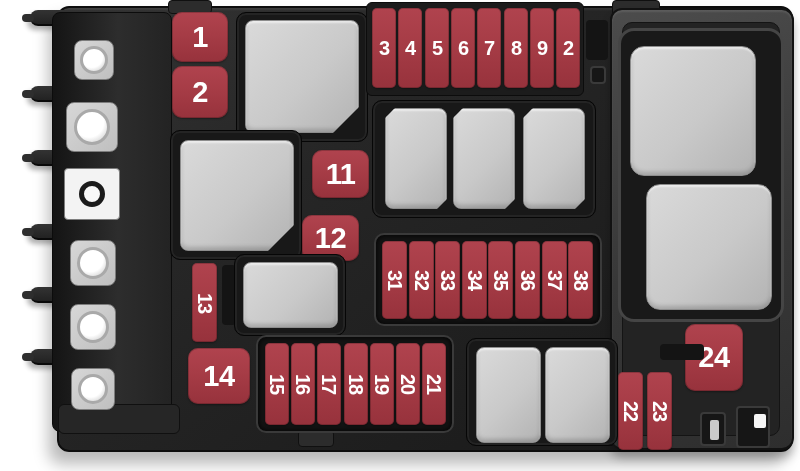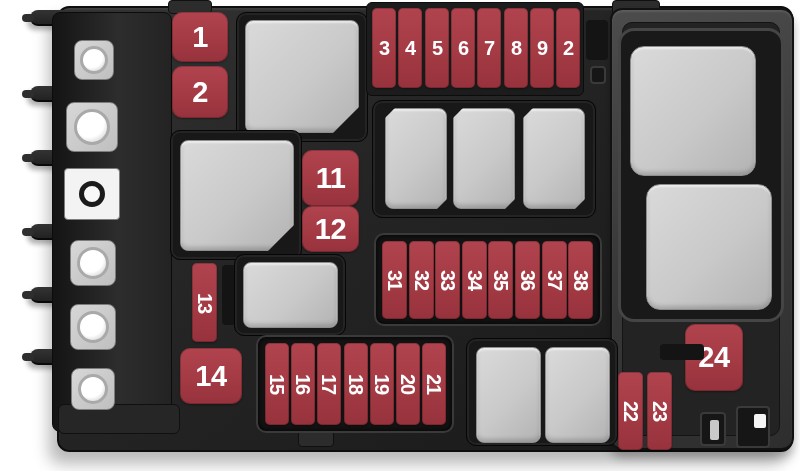--- a/index.html
+++ b/index.html
@@ -188,24 +188,24 @@
   <div class="el relay cut-sm" style="left:385px;top:108px;width:62px;height:101px"></div>
   <div class="el relay cut-sm" style="left:453px;top:108px;width:62px;height:101px"></div>
   <div class="el relay cut-sm" style="left:523px;top:108px;width:62px;height:101px"></div>
 
   <div class="el tag" style="left:172px;top:12px;width:56px;height:50px">
       <span class="num">1</span>
     </div>
   <div class="el tag" style="left:172px;top:66px;width:56px;height:52px">
       <span class="num">2</span>
     </div>
-  <div class="el tag" style="left:302px;top:150px;width:57px;height:56px">
+  <div class="el tag" style="left:312px;top:150px;width:57px;height:48px">
       <span class="num">11</span>
     </div>
-  <div class="el tag" style="left:302px;top:206px;width:57px;height:46px">
+  <div class="el tag" style="left:302px;top:215px;width:57px;height:46px">
       <span class="num">12</span>
     </div>
 
   <div class="el frame" style="left:170px;top:130px;width:132px;height:130px"></div>
   <div class="el relay cut-br" style="left:180px;top:140px;width:114px;height:111px"></div>
 
   <div class="el fuse v" style="left:192px;top:263px;width:25px;height:79px">
       <span class="num">13</span>
     </div>
 
@@ -231,21 +231,21 @@
   <div class="el fuse v" style="left:515px;top:241px;width:25px;height:78px">
       <span class="num">36</span>
     </div>
   <div class="el fuse v" style="left:542px;top:241px;width:25px;height:78px">
       <span class="num">37</span>
     </div>
   <div class="el fuse v" style="left:568px;top:241px;width:25px;height:78px">
       <span class="num">38</span>
     </div>
 
-  <div class="el tag" style="left:180px;top:348px;width:62px;height:56px">
+  <div class="el tag" style="left:188px;top:348px;width:62px;height:56px">
       <span class="num">14</span>
     </div>
 
   <div class="el row-box" style="left:256px;top:335px;width:198px;height:98px"></div>
   <div class="el fuse v" style="left:265px;top:343px;width:24px;height:82px">
       <span class="num">15</span>
     </div>
   <div class="el fuse v" style="left:291px;top:343px;width:24px;height:82px">
       <span class="num">16</span>
     </div>

